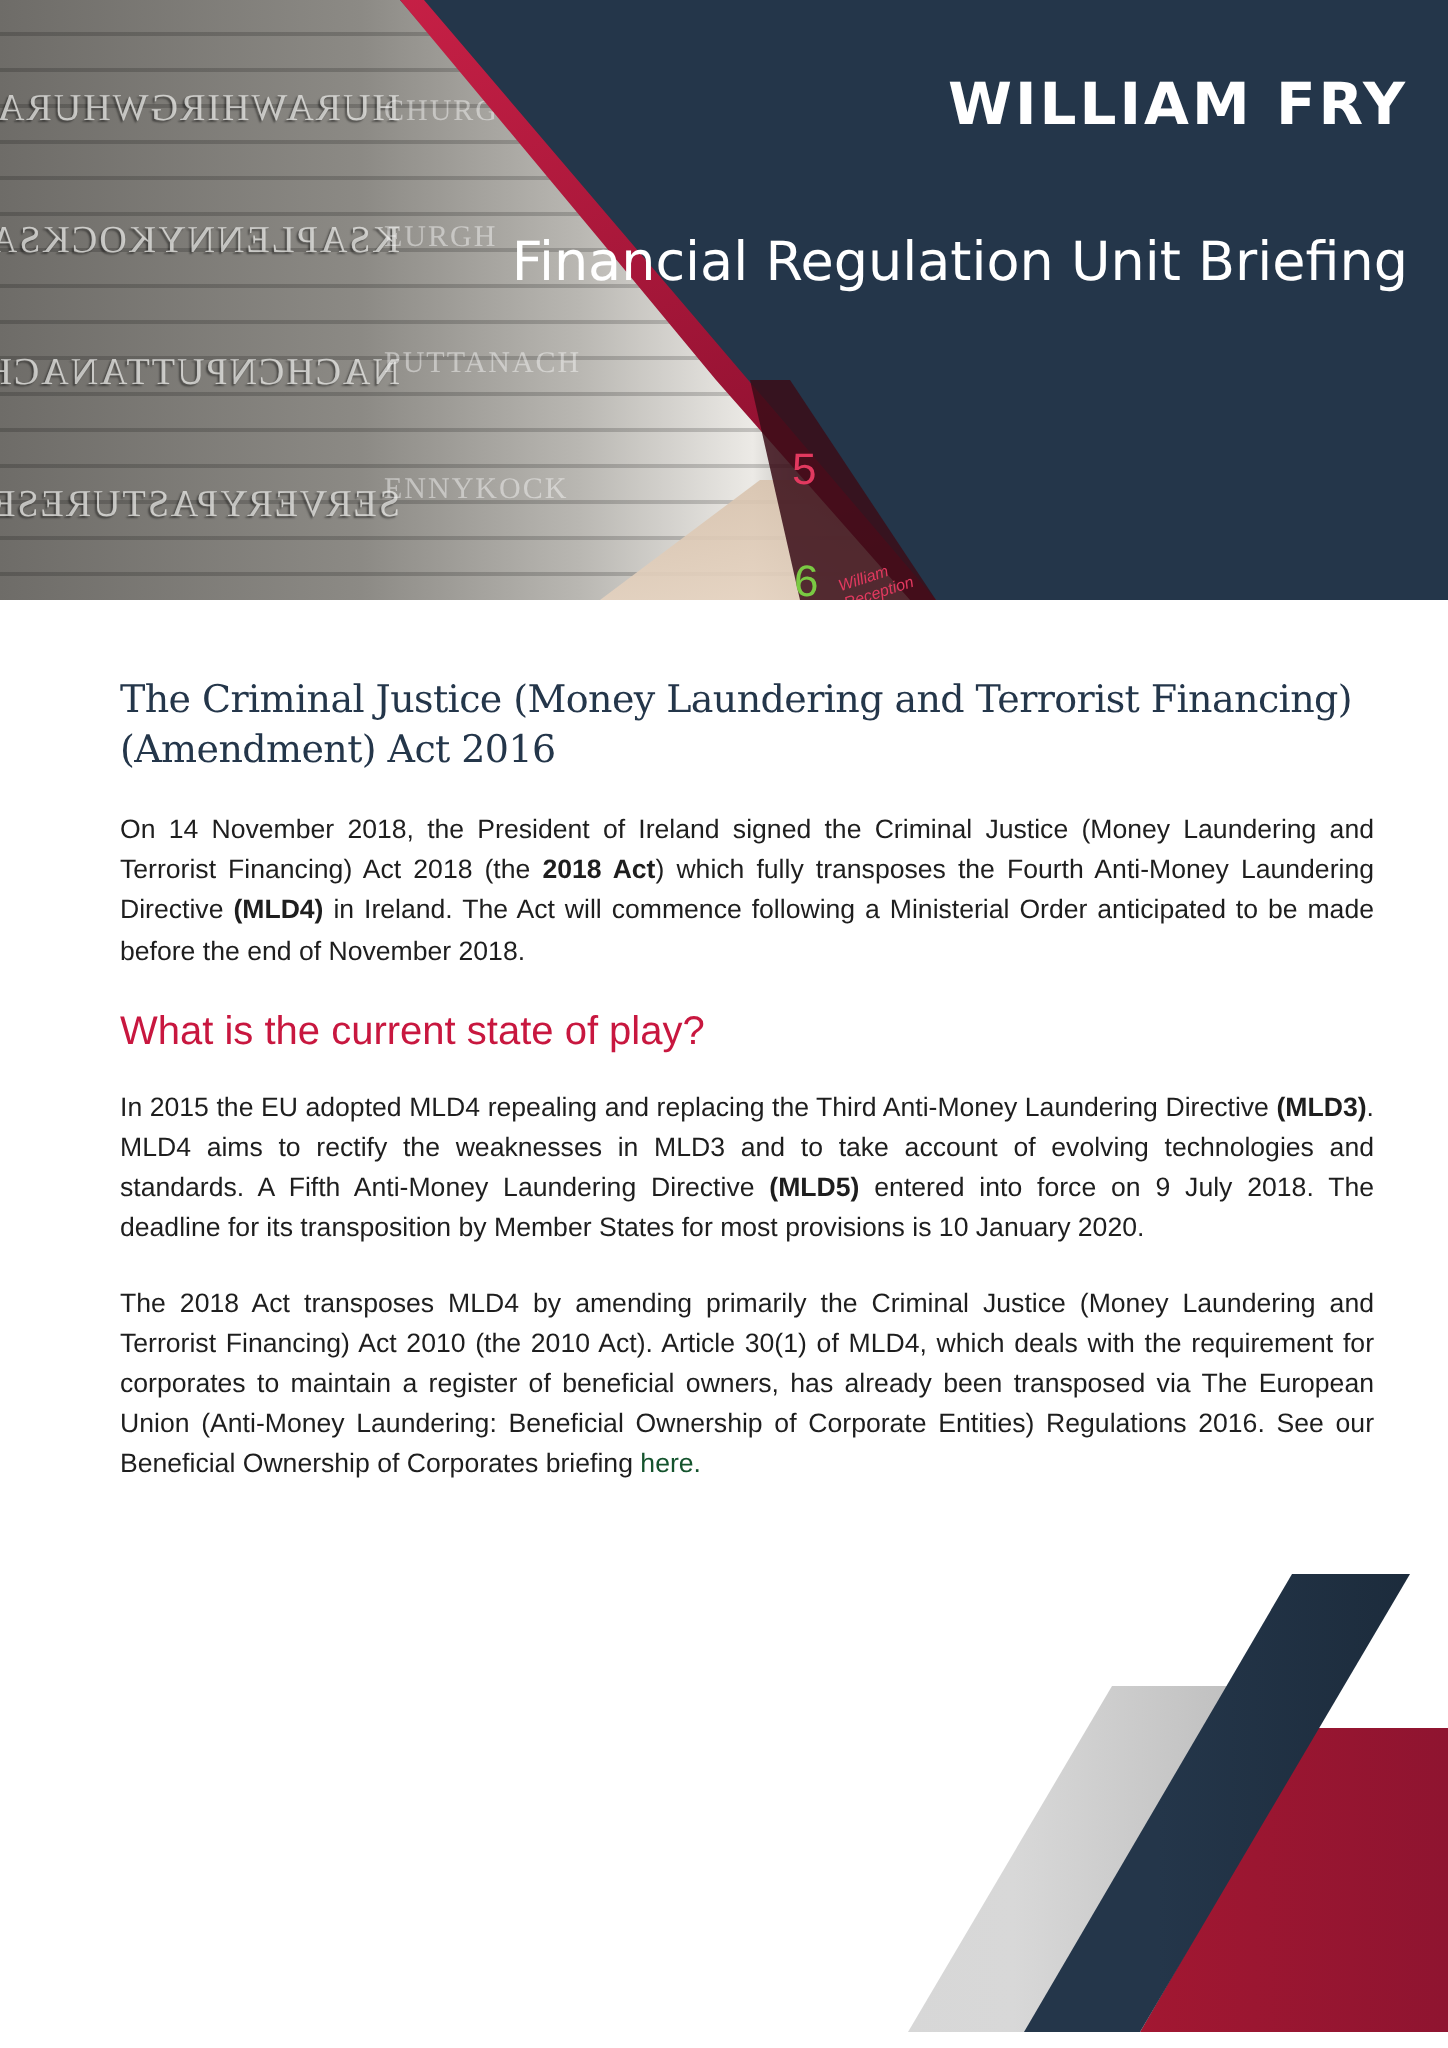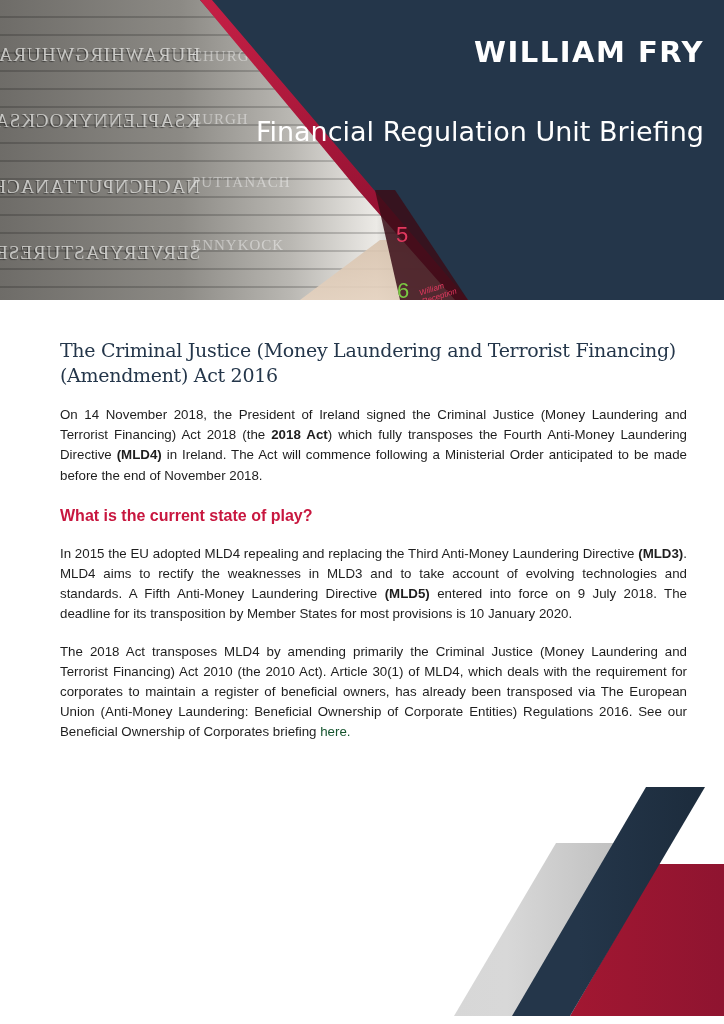--- a/index.html
+++ b/index.html
@@ -34,21 +34,21 @@
   .wedge-small { position:absolute; color:#e2395f; font-size:8px; font-style: italic; transform: rotate(-18deg); line-height: 9px; }
 
   .brand { position: absolute; right: 20px; top: 35px; color: #ffffff; font-family: "DejaVu Sans", sans-serif; font-size: 29px; font-weight: bold; letter-spacing: 1.5px; }
   .subtitle { position: absolute; right: 20px; top: 116px; color: #ffffff; font-family: "DejaVu Sans", sans-serif; font-size: 27px; font-weight: normal; }
 
   
   .content { position: absolute; left: 60px; top: 338px; width: 627px; }
   .title { font-family: "DejaVu Serif", serif; color: #24364a; font-size: 19px; line-height: 25px; margin: 0 0 17px 0; font-weight: normal; letter-spacing: -0.3px; }
   .para { font-family: "Liberation Sans", sans-serif; color: #1e1e1e; font-size: 13.3px; line-height: 20.2px; text-align: justify; margin: 0; }
   .para b { font-weight: bold; }
-  .section-heading { font-family: "Liberation Sans", sans-serif; color: #c8173f; font-size: 16px; line-height: 20px; margin: 20px 0 18px 0; font-weight: bold; }
+  .section-heading { font-family: "Liberation Sans", sans-serif; color: #c8173f; font-size: 20px; line-height: 20px; margin: 20px 0 18px 0; font-weight: normal; }
   .gap { height: 17px; }
   .link { color: #14532d; text-decoration: none; }
 
   
   .deco { position: absolute; left: 0; top: 0; width: 724px; height: 1024px; pointer-events: none; }
   .deco-gray { position: absolute; left: 0; top: 0; width: 724px; height: 1024px;
     clip-path: polygon(556px 843px, 615px 843px, 514px 1016px, 454px 1016px);
     background: linear-gradient(90deg, #cfcfcf 0%, #d8d8d8 70%, #a8a8a8 100%); }
   .deco-red { position: absolute; left: 0; top: 0; width: 724px; height: 1024px;
     clip-path: polygon(658px 864px, 724px 864px, 724px 1016px, 570px 1016px);

